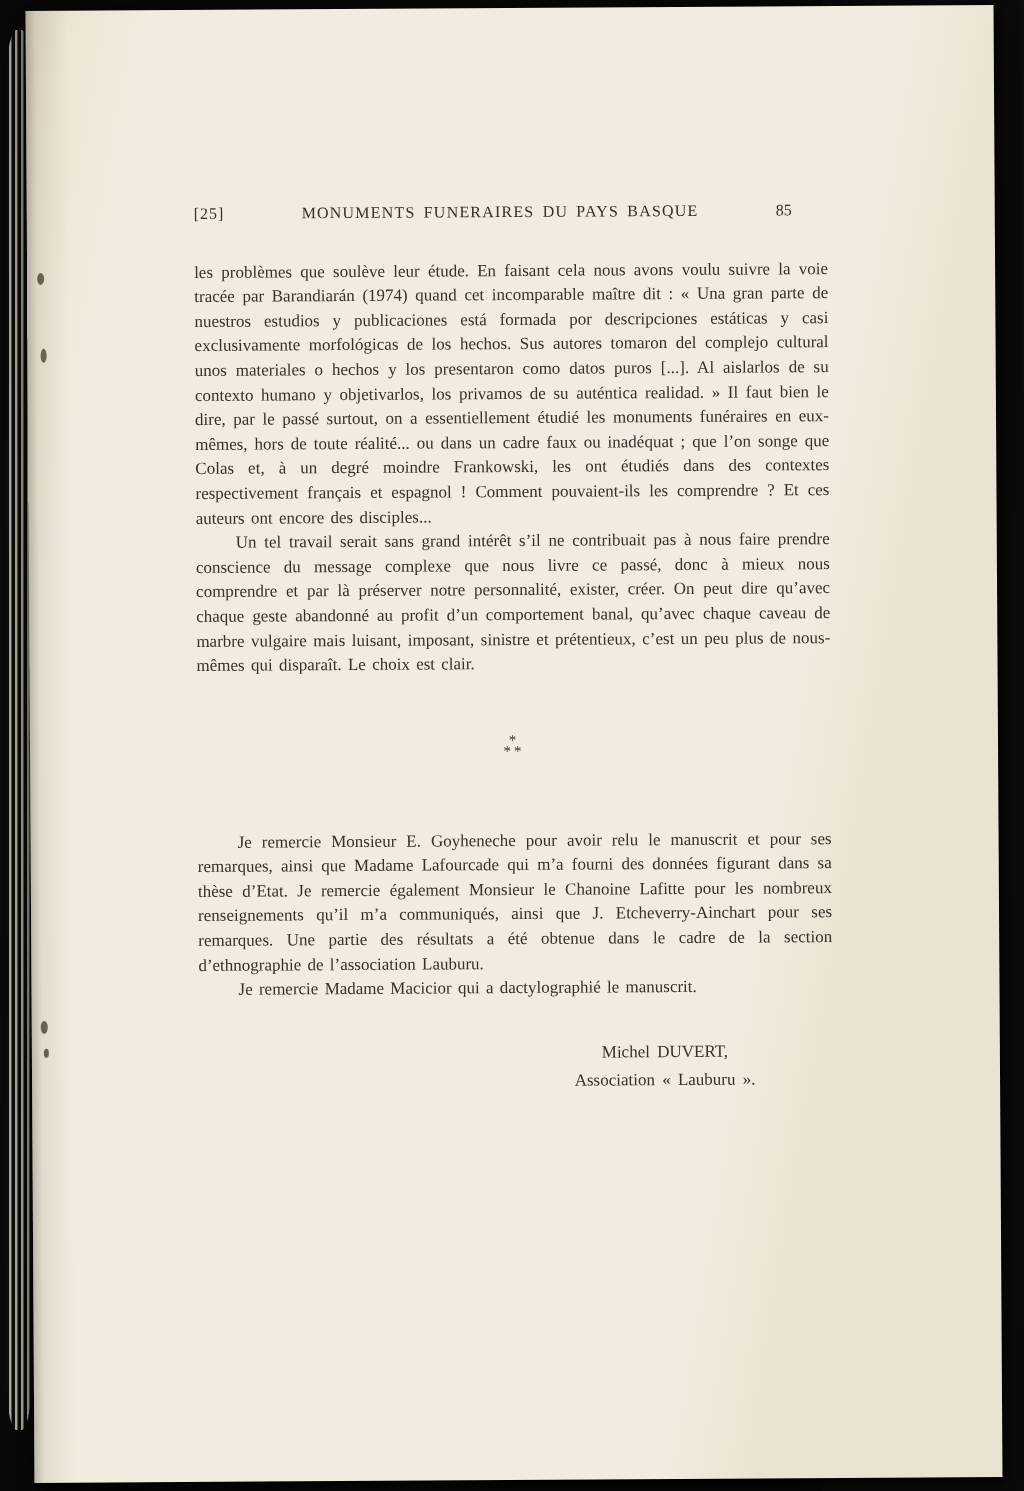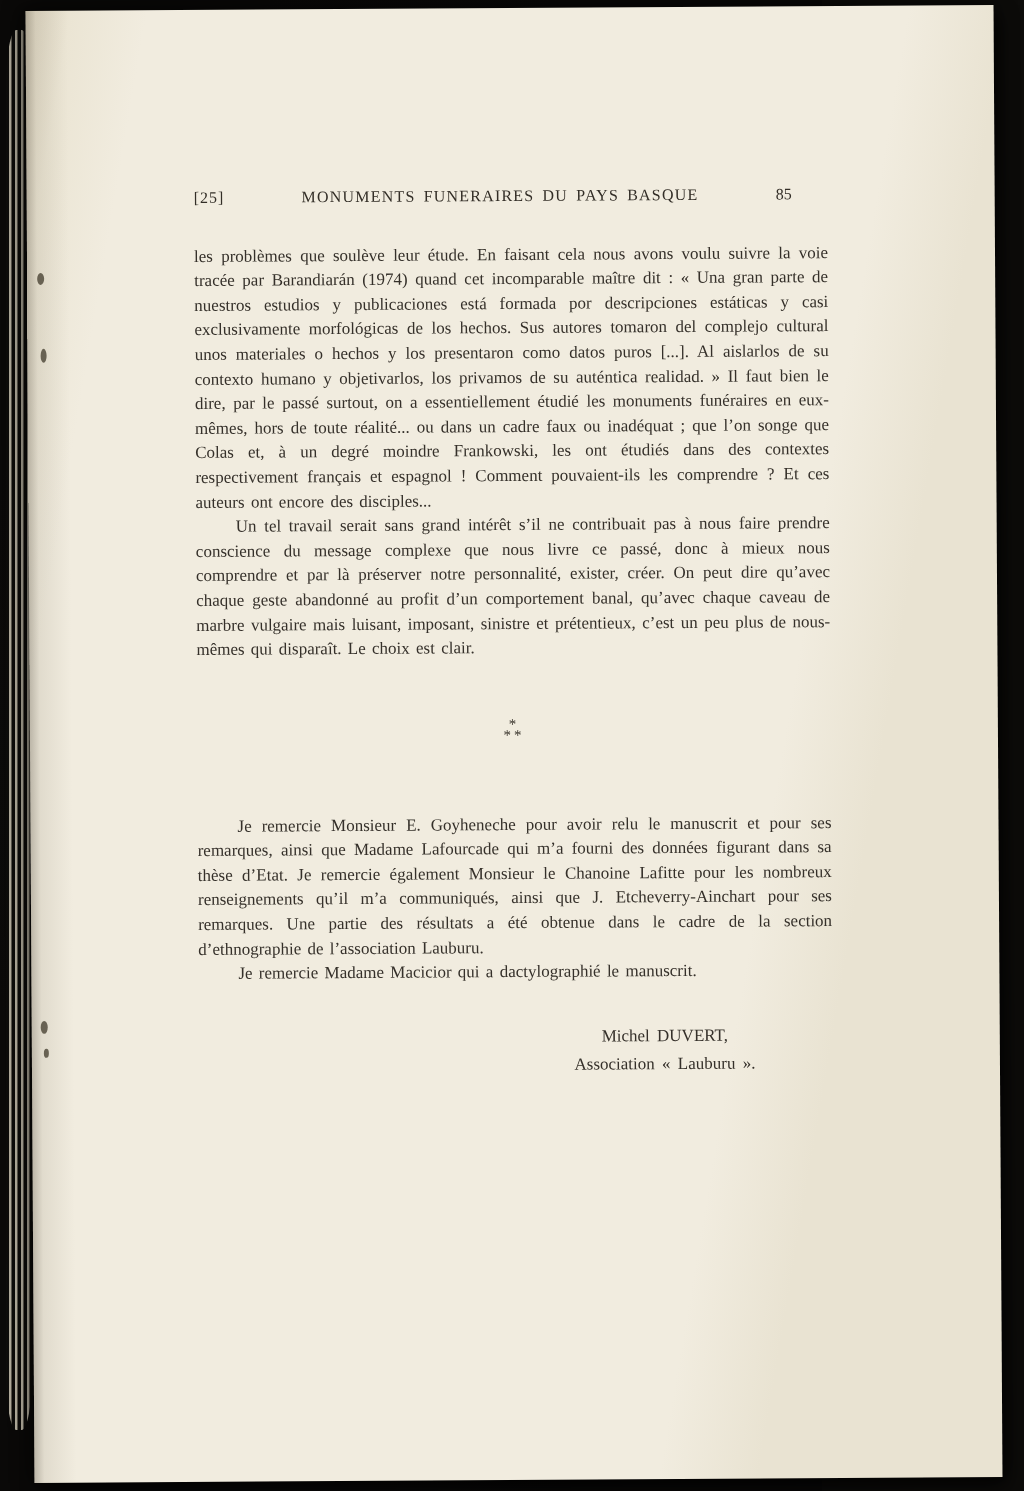--- a/index.html
+++ b/index.html
@@ -116,20 +116,21 @@
   }
   .running-header .title {
     flex: 1 1 auto;
     text-align: center;
     letter-spacing: 1.2px;
     word-spacing: 3px;
   }
   .running-header .num-right {
     flex: 0 0 auto;
     padding-right: 36px;
+    margin-top: 16px;
   }
   p.para {
     margin: 0;
     word-spacing: 2px;
   }
   p.para.indent { text-indent: 40px; }
 
   .asterism {
     margin: 58px 0 72px 0;
     text-align: center;

